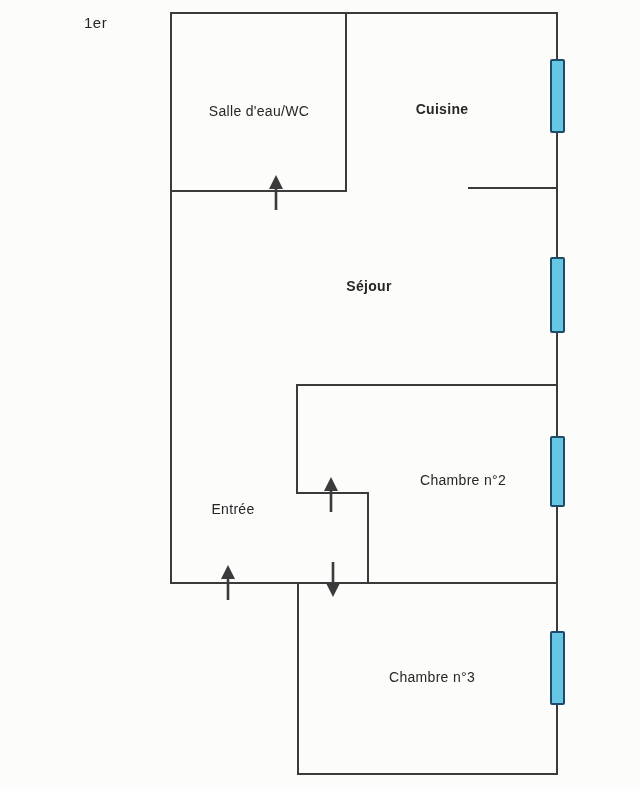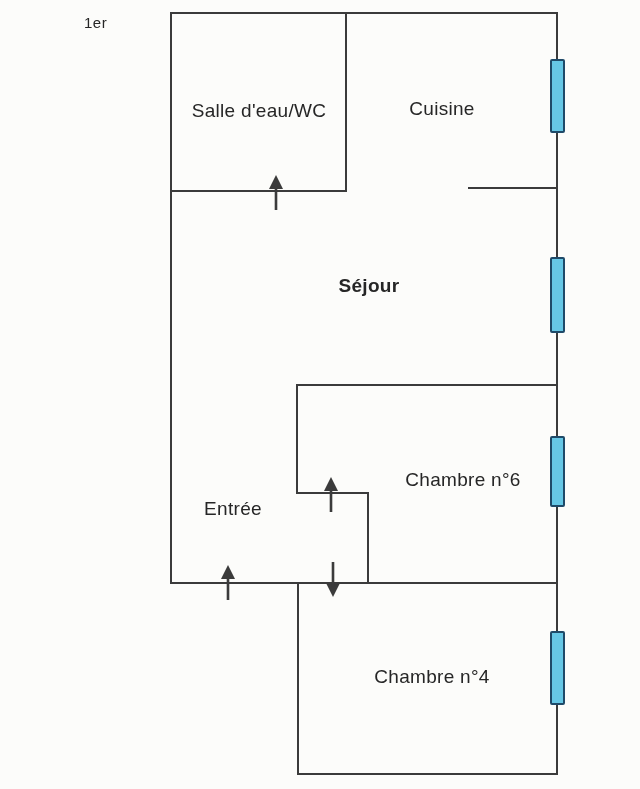--- a/index.html
+++ b/index.html
@@ -32,21 +32,21 @@
     left: 550px;
     width: 15px;
     box-sizing: border-box;
     background: var(--window-fill, #66c7e5);
     border: 2px solid var(--window-border, #1f4a68);
     border-radius: 2px;
   }
   .room-label {
     position: absolute;
     transform: translate(-50%, -50%);
-    font-size: 19px;
+    font-size: 14px;
     white-space: nowrap;
     color: var(--text, #262626);
     letter-spacing: 0.3px;
   }
   .arrow {
     position: absolute;
     color: var(--wall, #3b3b3b);
   }
 </style>
 </head>
@@ -93,19 +93,19 @@
     <polygon points="8,0 1,14 15,14" fill="currentColor"></polygon>
     <rect x="6.7" y="10" width="2.6" height="25" fill="currentColor"></rect>
   </svg>
 
   <svg class="arrow" style="left:325px; top:562px;" width="16" height="35" viewBox="0 0 16 35">
     <polygon points="8,35 1,21 15,21" fill="currentColor"></polygon>
     <rect x="6.7" y="0" width="2.6" height="25" fill="currentColor"></rect>
   </svg>
 
   <div class="room-label" style="left:259px; top:111px;">Salle d'eau/WC</div>
-  <div class="room-label" style="left:442px; top:109px;">Cuisine</div>
+  <div class="room-label" style="left:442px; top:109px;font-weight:bold;">Cuisine</div>
   <div class="room-label" style="left:369px; top:286px;font-weight:bold;">Séjour</div>
   <div class="room-label" style="left:233px; top:501px;margin-top:8px;">Entrée</div>
-  <div class="room-label" style="left:463px; top:480px;">Chambre n°6</div>
-  <div class="room-label" style="left:432px; top:677px;">Chambre n°4</div>
+  <div class="room-label" style="left:463px; top:480px;">Chambre n°2</div>
+  <div class="room-label" style="left:432px; top:677px;">Chambre n°3</div>
 
 </div>
 
 </body></html>

